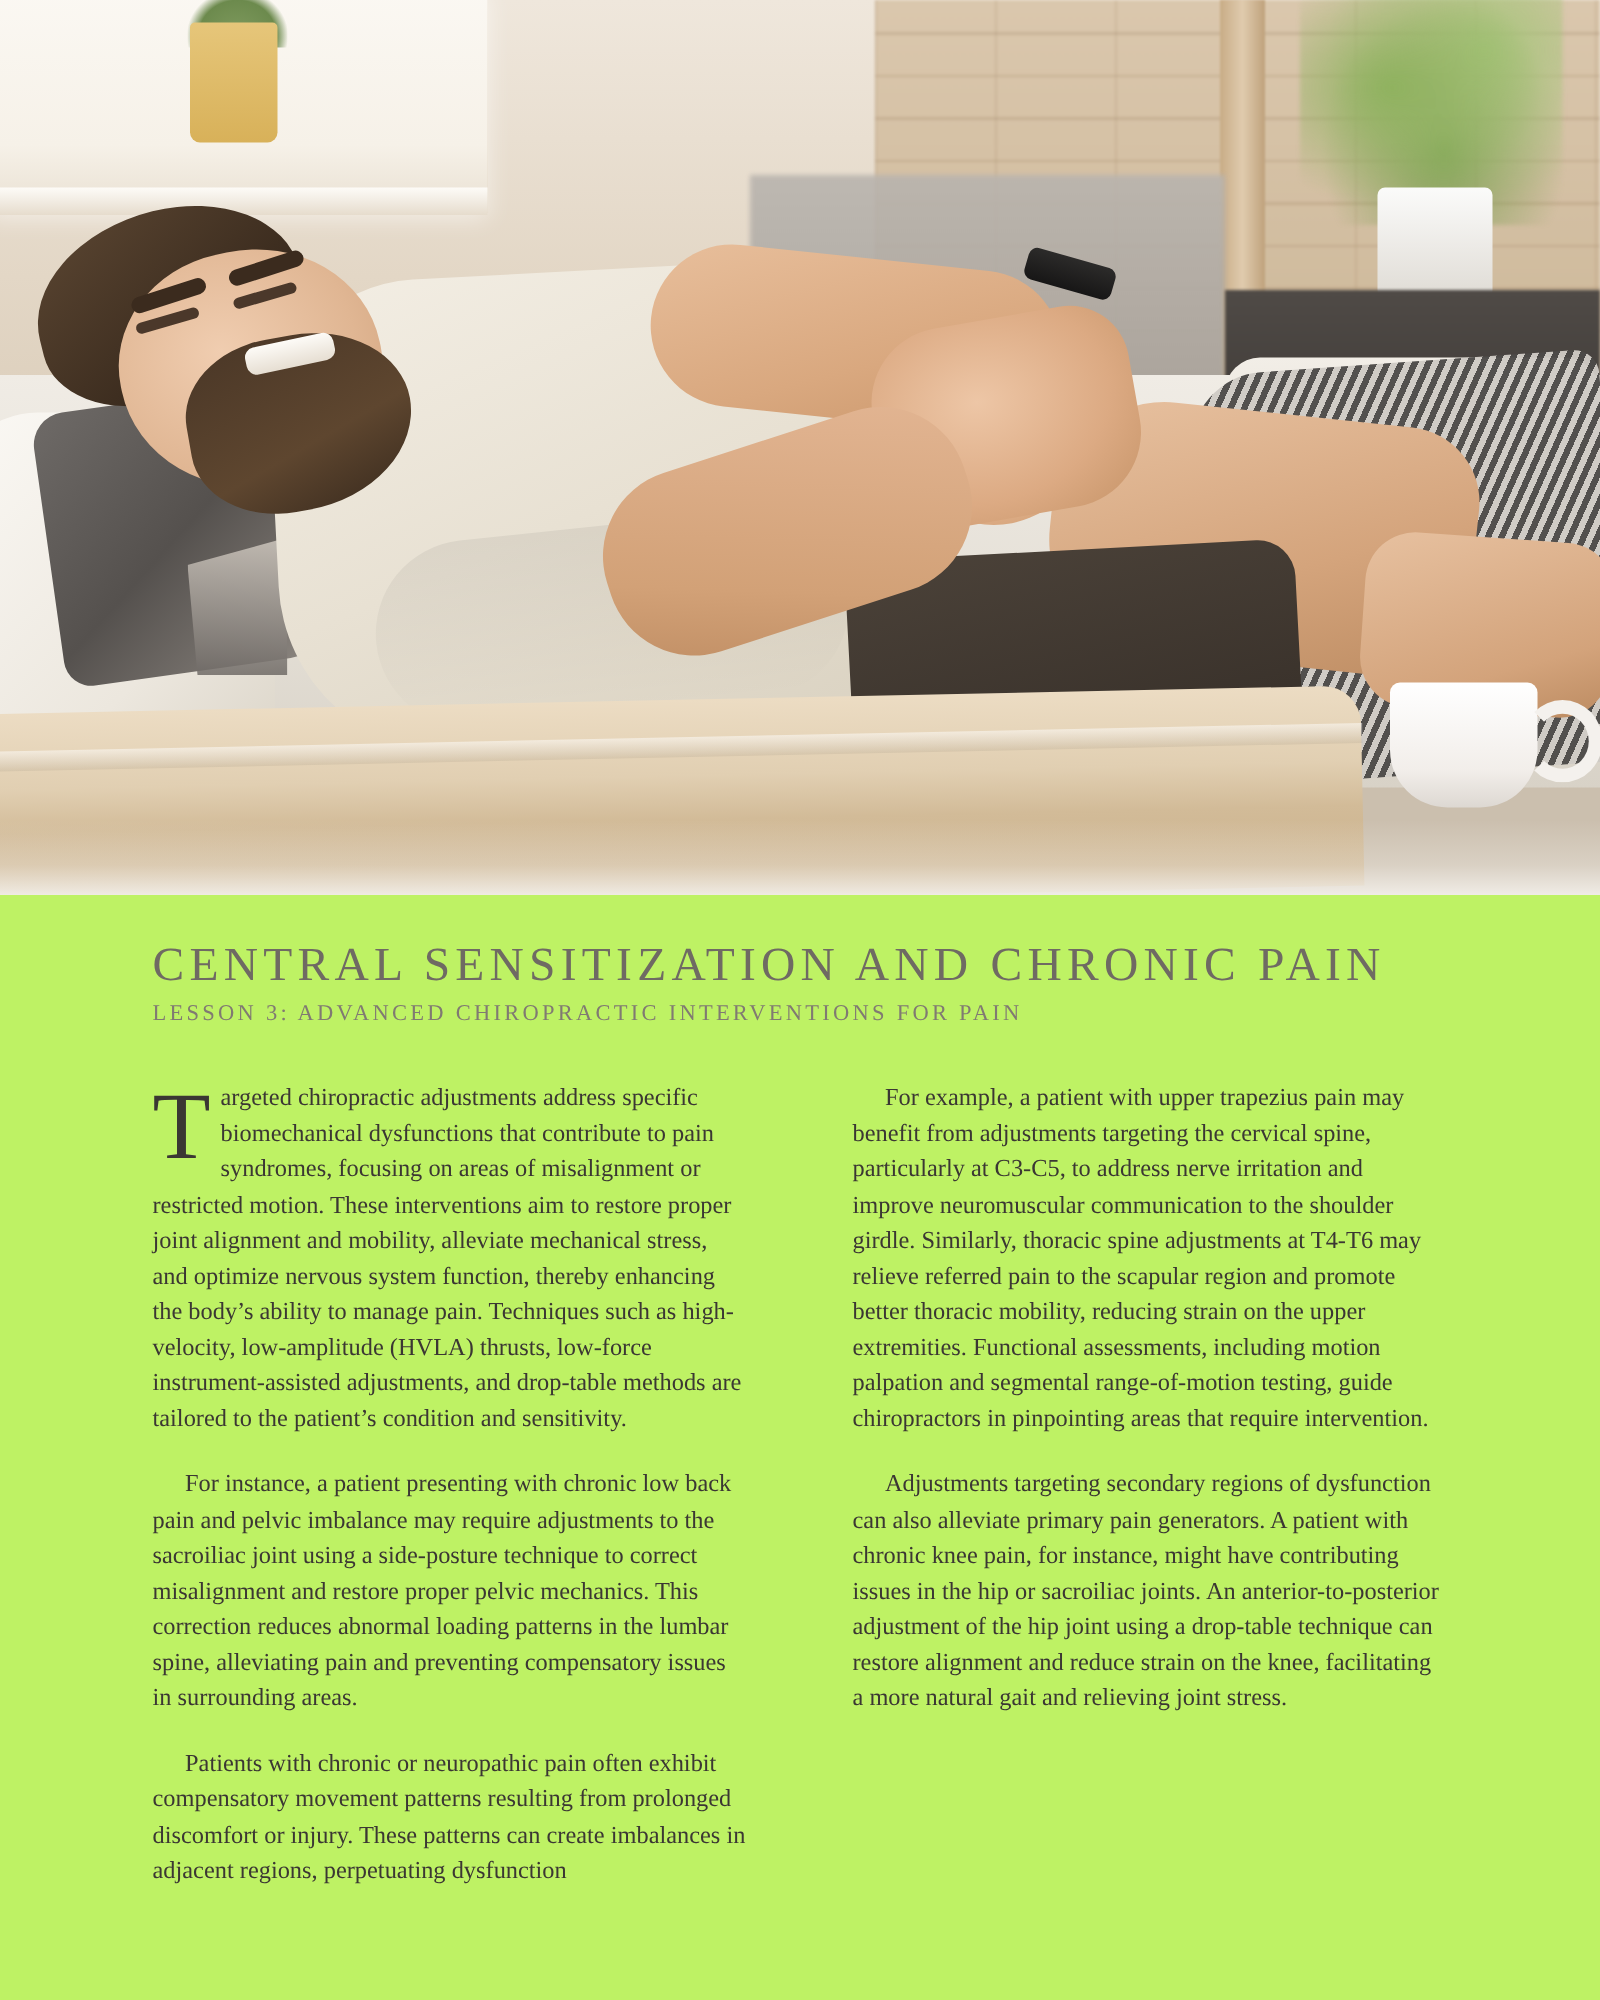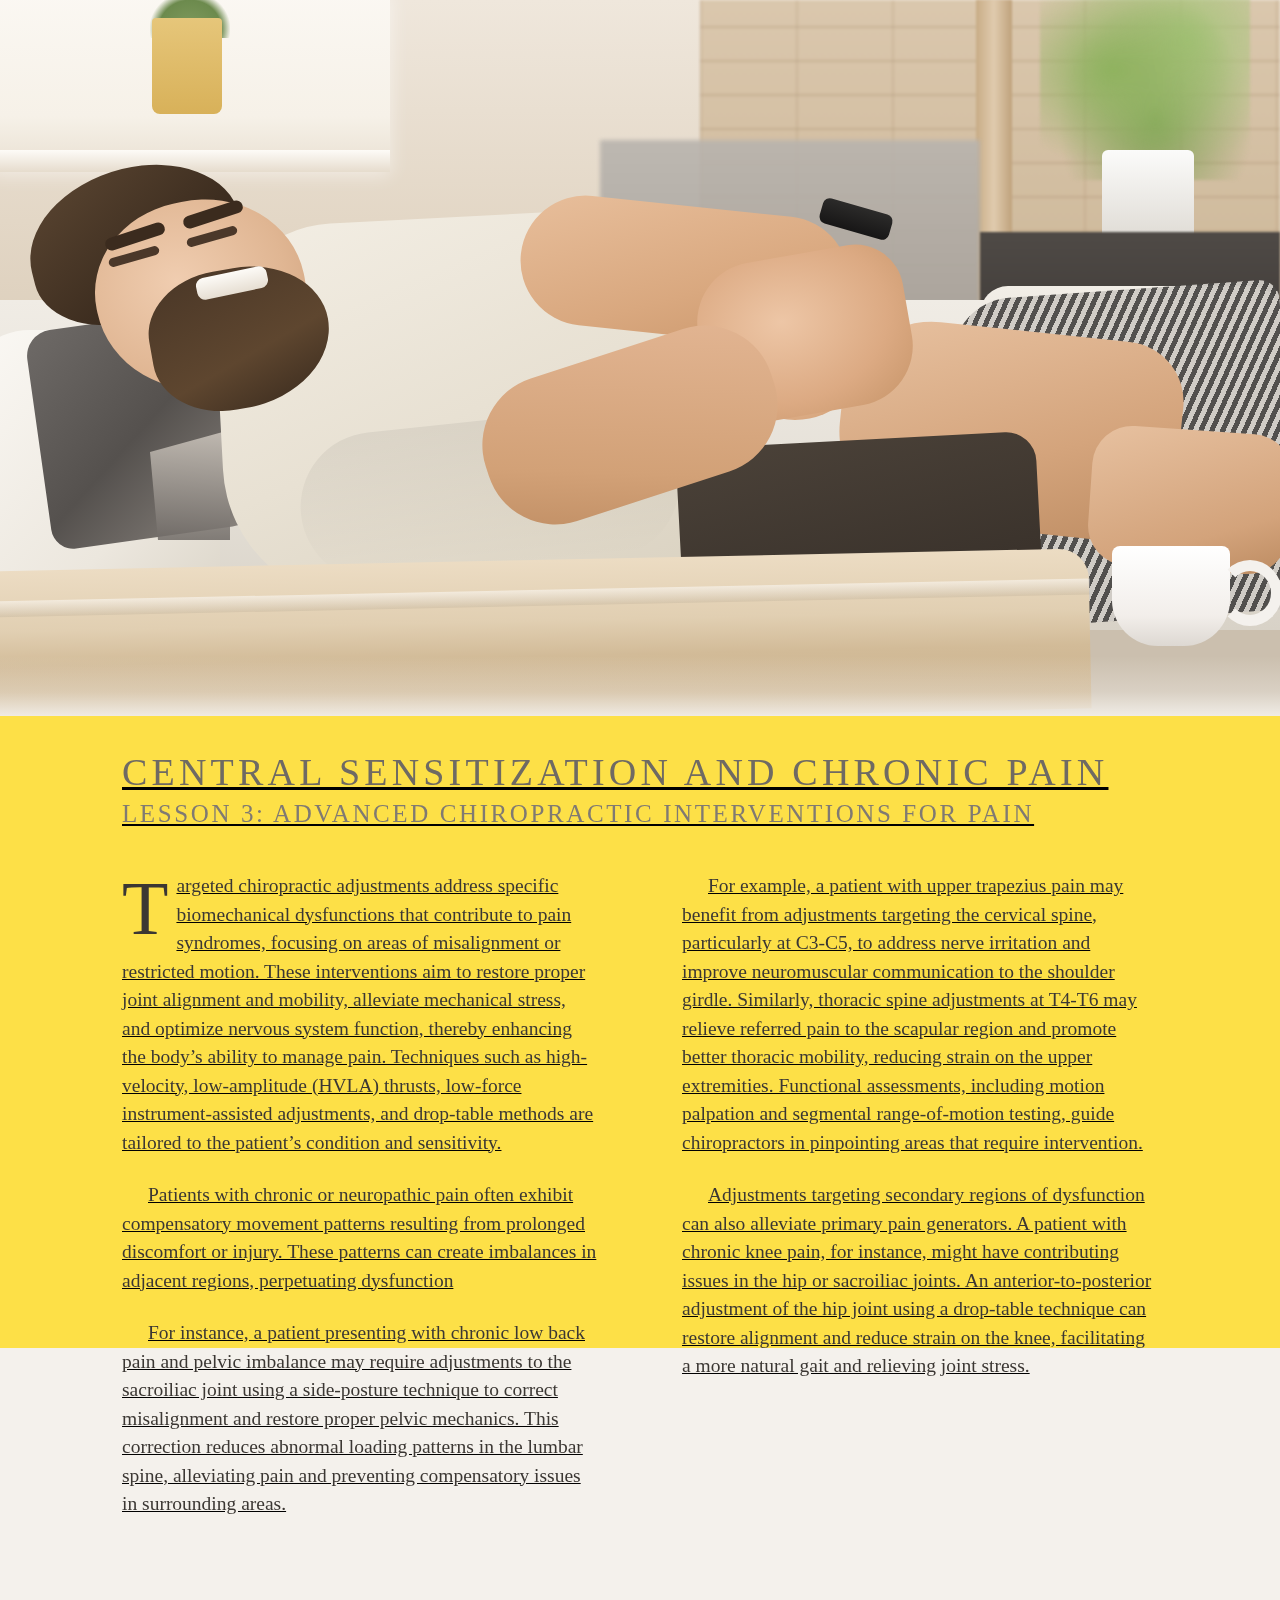--- a/index.html
+++ b/index.html
@@ -9,23 +9,22 @@
   body {
     width: 1280px;
     height: 1600px;
     background: #f4f1ec;
     font-family: "Liberation Serif", serif;
     overflow: hidden;
   }
   .page {
     position: relative;
     width: 1280px;
-    height: 1348px;
-    background: #fde047;
-    text-decoration: underline;
+    height: 1600px;
+    background: #bef264;
   }
 
   
   .hero {
     position: relative;
     width: 1280px;
     height: 716px;
     overflow: hidden;
     background: #cbbfae;
   }
@@ -310,21 +309,21 @@
     font-family: "Liberation Serif", serif;
     font-size: 38px;
     letter-spacing: 4.2px;
     color: #6f6a63;
     font-weight: 400;
     margin: 0 0 6px 0;
     white-space: nowrap;
   }
   .subtitle {
     font-family: "Liberation Serif", serif;
-    font-size: 25px;
+    font-size: 18px;
     letter-spacing: 2.6px;
     color: #807a72;
     font-weight: 400;
     margin: 0 0 44px 0;
     white-space: nowrap;
   }
   .columns {
     display: flex;
     gap: 84px;
   }
@@ -406,22 +405,22 @@
     </div>
   </div>
 
   <div class="article">
     <h1 class="title">CENTRAL SENSITIZATION AND CHRONIC PAIN</h1>
     <h2 class="subtitle">LESSON 3: ADVANCED CHIROPRACTIC INTERVENTIONS FOR PAIN</h2>
 
     <div class="columns">
       <div class="col">
         <p class="first dropcap-para"><span class="dropcap">T</span><span>argeted chiropractic adjustments address specific biomechanical dysfunctions that contribute to pain syndromes, focusing on areas of misalignment or restricted motion. These interventions aim to restore proper joint alignment and mobility, alleviate mechanical stress, and optimize nervous system function, thereby enhancing the body’s ability to manage pain. Techniques such as high-velocity, low-amplitude (HVLA) thrusts, low-force instrument-assisted adjustments, and drop-table methods are tailored to the patient’s condition and sensitivity.</span></p>
+        <p>For instance, a patient presenting with chronic low back pain and pelvic imbalance may require adjustments to the sacroiliac joint using a side-posture technique to correct misalignment and restore proper pelvic mechanics. This correction reduces abnormal loading patterns in the lumbar spine, alleviating pain and preventing compensatory issues in surrounding areas.</p>
         <p>Patients with chronic or neuropathic pain often exhibit compensatory movement patterns resulting from prolonged discomfort or injury. These patterns can create imbalances in adjacent regions, perpetuating dysfunction</p>
-        <p>For instance, a patient presenting with chronic low back pain and pelvic imbalance may require adjustments to the sacroiliac joint using a side-posture technique to correct misalignment and restore proper pelvic mechanics. This correction reduces abnormal loading patterns in the lumbar spine, alleviating pain and preventing compensatory issues in surrounding areas.</p>
       </div>
       <div class="col">
         <p>For example, a patient with upper trapezius pain may benefit from adjustments targeting the cervical spine, particularly at C3-C5, to address nerve irritation and improve neuromuscular communication to the shoulder girdle. Similarly, thoracic spine adjustments at T4-T6 may relieve referred pain to the scapular region and promote better thoracic mobility, reducing strain on the upper extremities. Functional assessments, including motion palpation and segmental range-of-motion testing, guide chiropractors in pinpointing areas that require intervention.</p>
         <p>Adjustments targeting secondary regions of dysfunction can also alleviate primary pain generators. A patient with chronic knee pain, for instance, might have contributing issues in the hip or sacroiliac joints. An anterior-to-posterior adjustment of the hip joint using a drop-table technique can restore alignment and reduce strain on the knee, facilitating a more natural gait and relieving joint stress.</p>
       </div>
     </div>
   </div>
 </div>
 
 </body></html>

